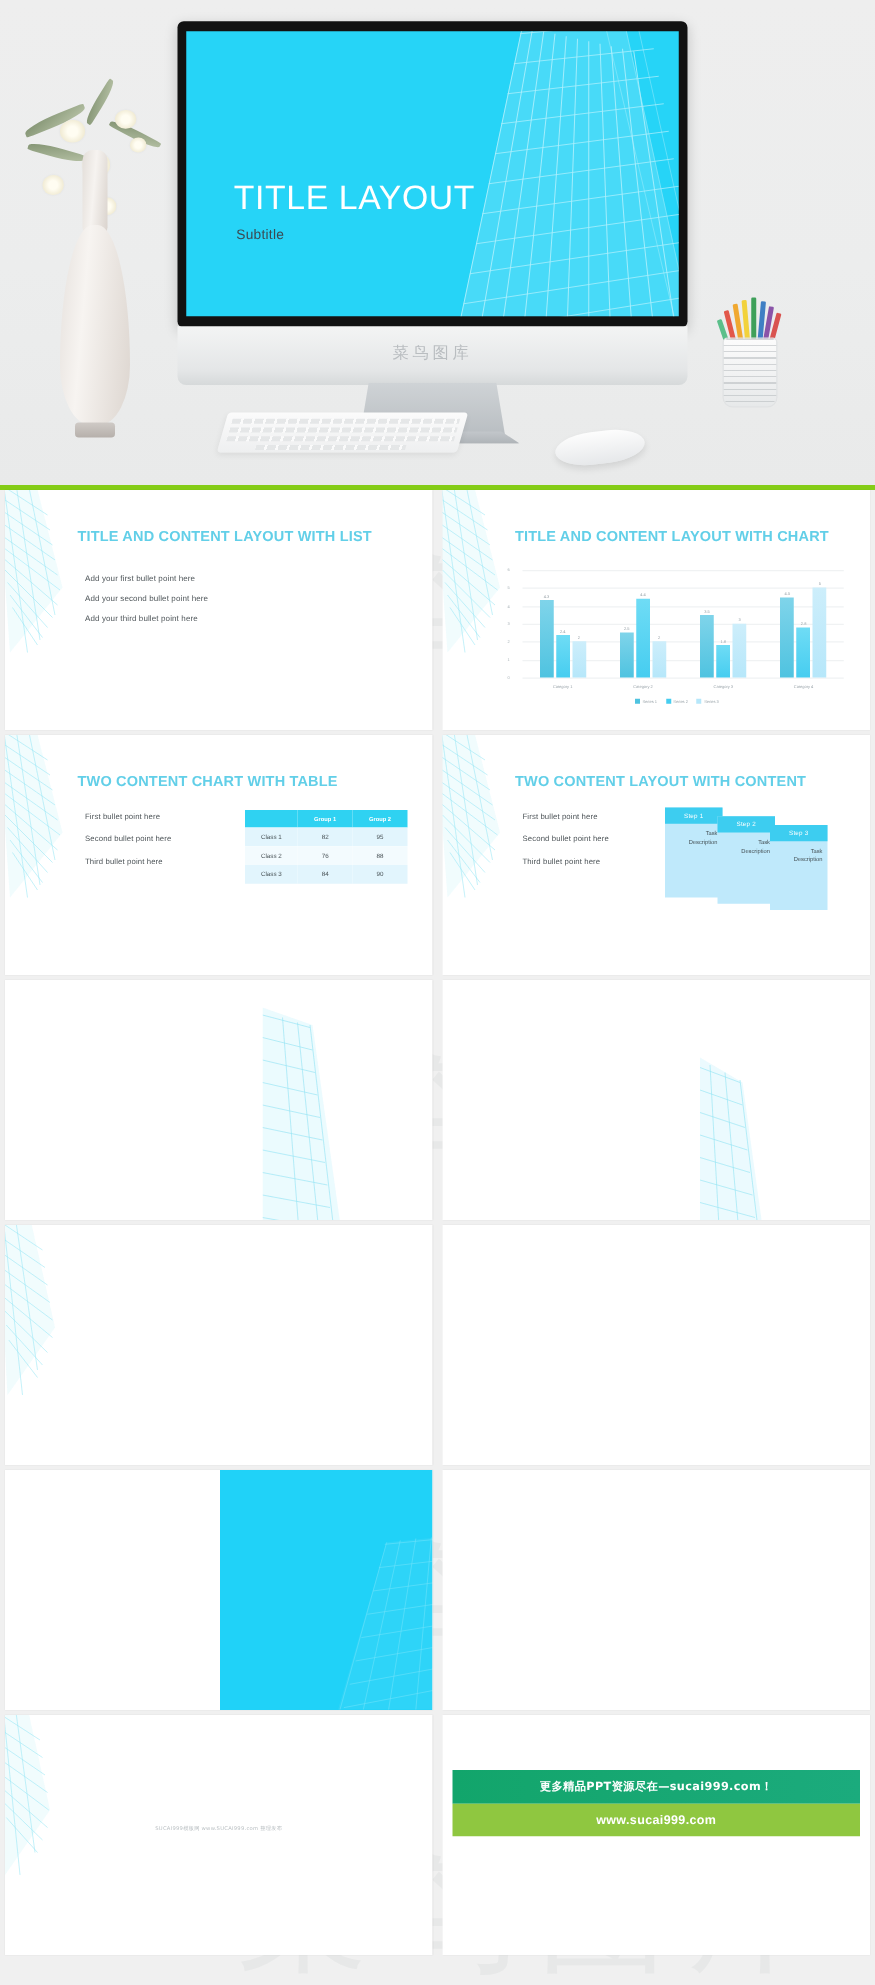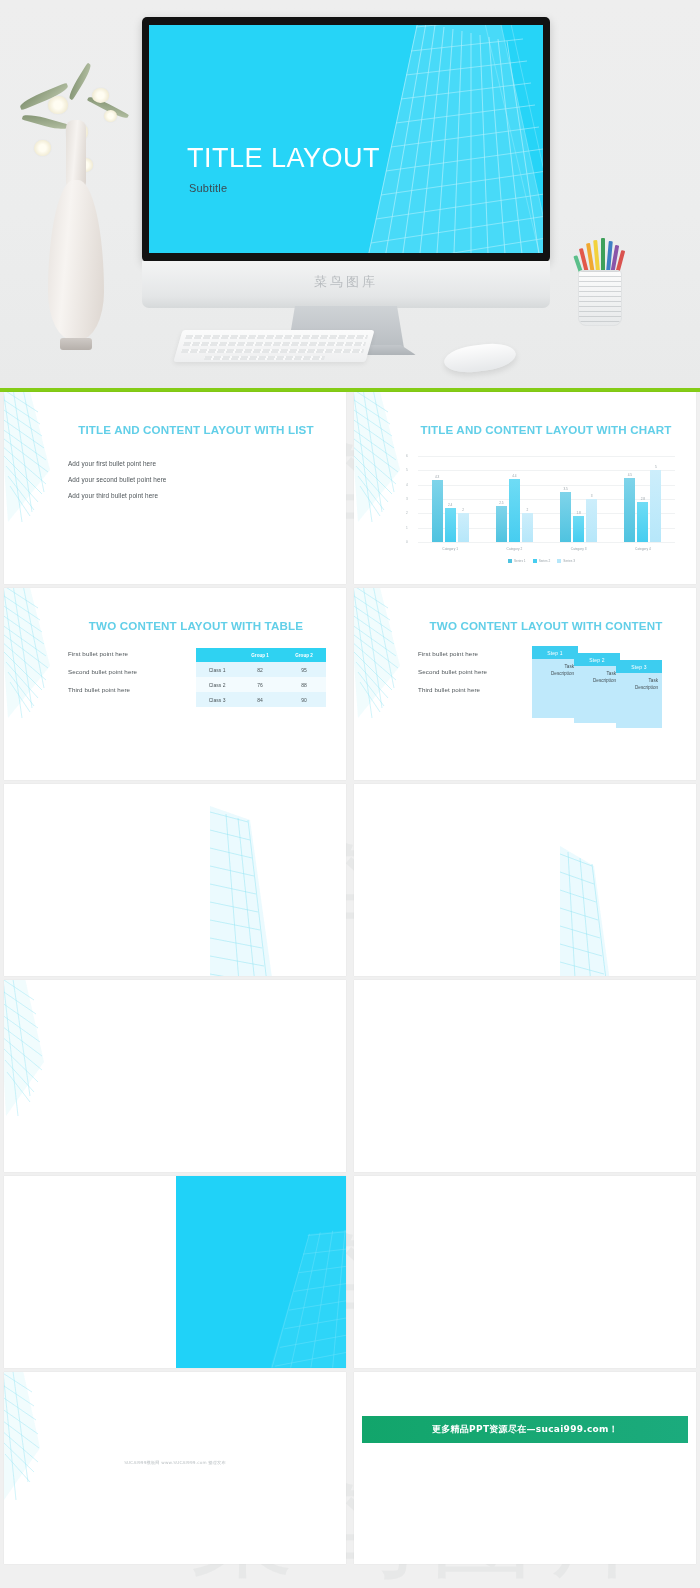--- a/index.html
+++ b/index.html
@@ -148,21 +148,21 @@
     box-shadow: 0 0 1px rgba(0,0,0,0.10);
   }
   .corner-bldg {
     position: absolute; left: -6px; top: -10px; width: 120px; height: 150px;
     opacity: .95; pointer-events: none;
   }
   .corner-bldg.right { left: auto; right: -14px; top: auto; bottom: -20px; width: 150px; height: 190px; transform: scaleX(-1); }
   .sl-title {
     position: absolute; left: 58px; top: 30px; right: 16px;
     font-size: 11.6px; font-weight: 700; color: #62cfe8;
-    letter-spacing: .15px; line-height: 1.35; text-align: center;
+    letter-spacing: .15px; line-height: 1.35;
   }
   .bullets { position: absolute; left: 64px; top: 68px; }
   .bullets div { font-size: 6.4px; color: #4d5458; margin-bottom: 9px; letter-spacing: .1px; }
   .bullets.small div { font-size: 6.2px; margin-bottom: 11px; }
 
   
   .chart-wrap { position: absolute; left: 50px; top: 62px; width: 275px; height: 105px; }
   .chart-plot { position: absolute; left: 14px; top: 2px; right: 4px; bottom: 17px; }
   .gridline { position: absolute; left: 0; right: 0; height: 1px; background: #f0f2f3; }
   .ytick { position: absolute; left: -12px; font-size: 3.2px; color: #a8b2b7; transform: translateY(-2px); }
@@ -479,21 +479,21 @@
             <path d="M4 64 L48 102"></path>
               <path d="M6 74 L44 112"></path>
               <path d="M8 84 L40 120"></path>
             <path d="M10 94 L36 128"></path>
               <path d="M12 104 L32 134"></path>
             <path d="M4 0 L24 140"></path>
               <path d="M14 0 L34 130"></path>
               <path d="M24 2 L46 110"></path>
           </g>
         </svg>
-        <div class="sl-title">TWO CONTENT LAYOUT WITH TABLE</div>
+        <div class="sl-title">TWO CONTENT CHART WITH TABLE</div>
         <div class="bullets small" style="top:62px;">
           <div>First bullet point here</div>
           <div>Second bullet point here</div>
           <div>Third bullet point here</div>
         </div>
         <table class="ptable">
           <thead>
             <tr>
               <th class="blank"></th>
               <th>Group 1</th>
@@ -665,17 +665,18 @@
             <path d="M5 80 L36 110"></path>
               <path d="M7 92 L32 120"></path>
             <path d="M4 0 L18 138"></path>
               <path d="M14 2 L30 120"></path>
           </g>
         </svg>
         <div class="credit">SUCAI999模板网  www.SUCAI999.com  整理发布</div>
       </div>
       <div class="slide">
         <div class="banner-green">更多精品PPT资源尽在—sucai999.com！</div>
+        <div class="banner-lime">www.sucai999.com</div>
       </div>
     </div>
 
   </div>
 </div>
 
 </body></html>

